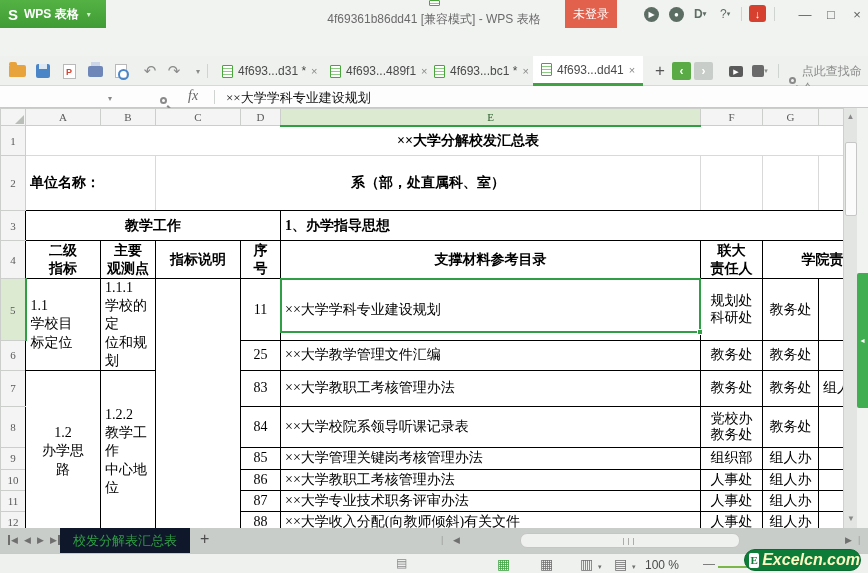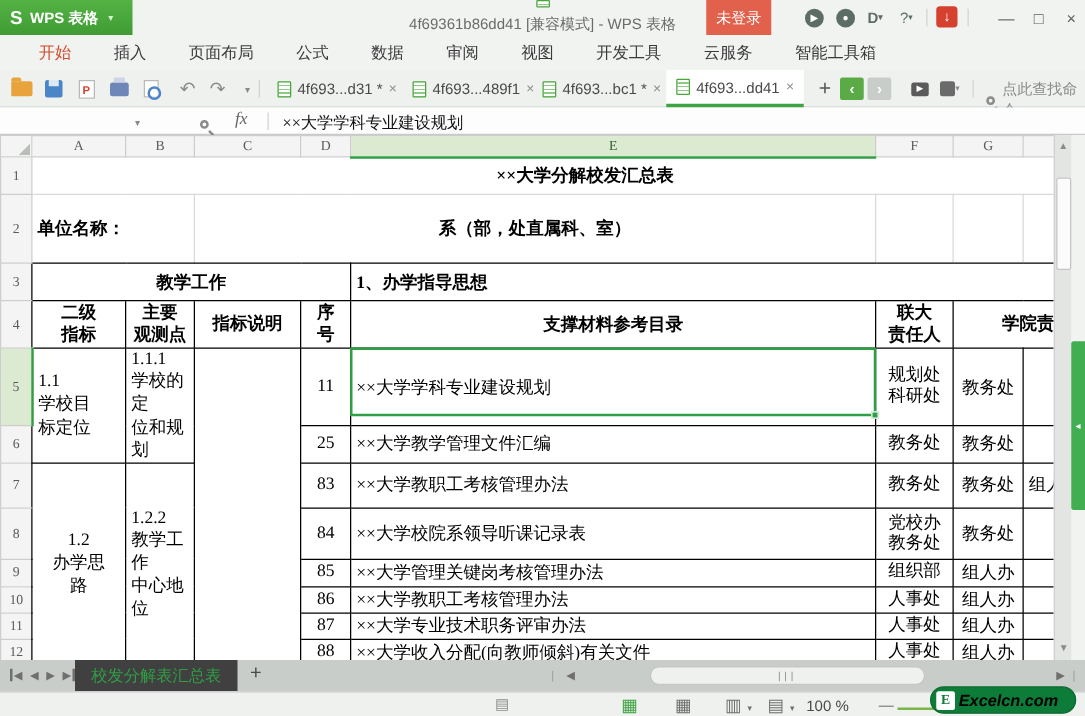--- a/index.html
+++ b/index.html
@@ -116,39 +116,39 @@
              color:#8a8a8a; font-size:8px; text-align:center; }
   #v-thumb { left:1px; top:34px; width:12px; height:74px; background:#fbfbfb; border:1px solid #c6c6c6;
              border-radius:2px; color:#b5b5b5; font-size:7px; line-height:74px; }
   #right-strip { left:857px; top:108px; width:11px; height:420px; background:#f1f3f1; }
   #pane-handle { left:857px; top:273px; width:11px; height:135px; background:#42ae52; color:#fff;
                  font-size:8px; display:flex; align-items:center; justify-content:center; border-radius:2px 0 0 2px; }
 
   
   #tabbar { left:0; top:528px; width:868px; height:25px; background:#c9cdc9; }
   .snav { top:7px; color:#6f6f6f; font-size:9px; }
-  #sheet-tab { left:60px; top:0; width:130px; height:25px; background:#404040; color:#2f9e44;
+  #sheet-tab { left:60px; top:0; width:130px; height:25px; background:#0f172a; color:#2f9e44;
                font-size:13px; display:flex; align-items:center; justify-content:center; }
   #add-sheet { left:200px; top:2px; font-size:16px; color:#4a4a4a; }
   #h-thumb { left:520px; top:5px; width:220px; height:15px; background:#eff1ef; border:1px solid #c5c5c5;
              border-radius:7px; text-align:center; font-size:8px; color:#8a8a8a; letter-spacing:3px; line-height:13px; }
 
   
   #statusbar { left:0; top:553px; width:868px; height:20px; background:#eef1ee; border-top:1px solid #c9c9c9; }
   .st-ico { top:2px; font-size:14px; color:#6f6f6f; }
   .st-dd { font-size:7px; color:#6f6f6f; top:9px; }
   #zoom-label { left:645px; top:4px; font-size:12px; color:#4a4a4a; }
   #zoom-minus { left:703px; top:3px; font-size:12px; color:#6f6f6f; }
   #zoom-track { left:718px; top:12px; width:30px; height:2px; background:#7ab648; }
   #excelcn { left:744px; top:549px; width:117px; height:22px; background:#0c7c38; border:1px solid #0a6a30;
              border-radius:11px; display:flex; align-items:center; padding-left:4px; gap:3px; }
   #excelcn .e { width:15px; height:15px; background:#fff; border-radius:2px; color:#0c7c38;
                 font-weight:bold; font-size:11px; text-align:center; line-height:15px;
                 font-family:"Liberation Serif", serif; }
-  #excelcn .txt { color:#000000; font-weight:bold; font-style:italic; font-size:13px; }
+  #excelcn .txt { color:#fef9c3; font-weight:bold; font-style:italic; font-size:16px; }
 </style>
 </head>
 <body>
 
 <div id="app">
 
   <div class="abs" id="titlebar">
     <div class="abs" id="doc-title">
       <span class="sheet-ico"></span>
       <span>4f69361b86dd41 [兼容模式] - WPS 表格</span>
@@ -176,32 +176,20 @@
     <div class="abs vdiv" style="left:741px;"></div>
     <div class="abs" id="dl-ico" style="left:749px;">
       <span>↓</span>
     </div>
     <div class="abs vdiv" style="left:774px;"></div>
     <div class="abs tb-ico winctl" style="left:794px;">—</div>
     <div class="abs tb-ico winctl" style="left:820px;">□</div>
     <div class="abs tb-ico winctl" style="left:846px;">×</div>
   </div>
 
-  <div class="abs" id="menubar">
-    <span class="menu-item active">开始</span>
-    <span class="menu-item">插入</span>
-    <span class="menu-item">页面布局</span>
-    <span class="menu-item">公式</span>
-    <span class="menu-item">数据</span>
-    <span class="menu-item">审阅</span>
-    <span class="menu-item">视图</span>
-    <span class="menu-item">开发工具</span>
-    <span class="menu-item">云服务</span>
-    <span class="menu-item">智能工具箱</span>
-  </div>
 
   <div class="abs" id="toolbar">
     <div class="abs qt-ico" style="left:7px;">
         <span class="folder"></span>
       </div>
     <div class="abs qt-ico" style="left:33px;">
         <span class="floppy"></span>
       </div>
     <div class="abs qt-ico" style="left:59px;">
         <span class="pdoc">P</span>

